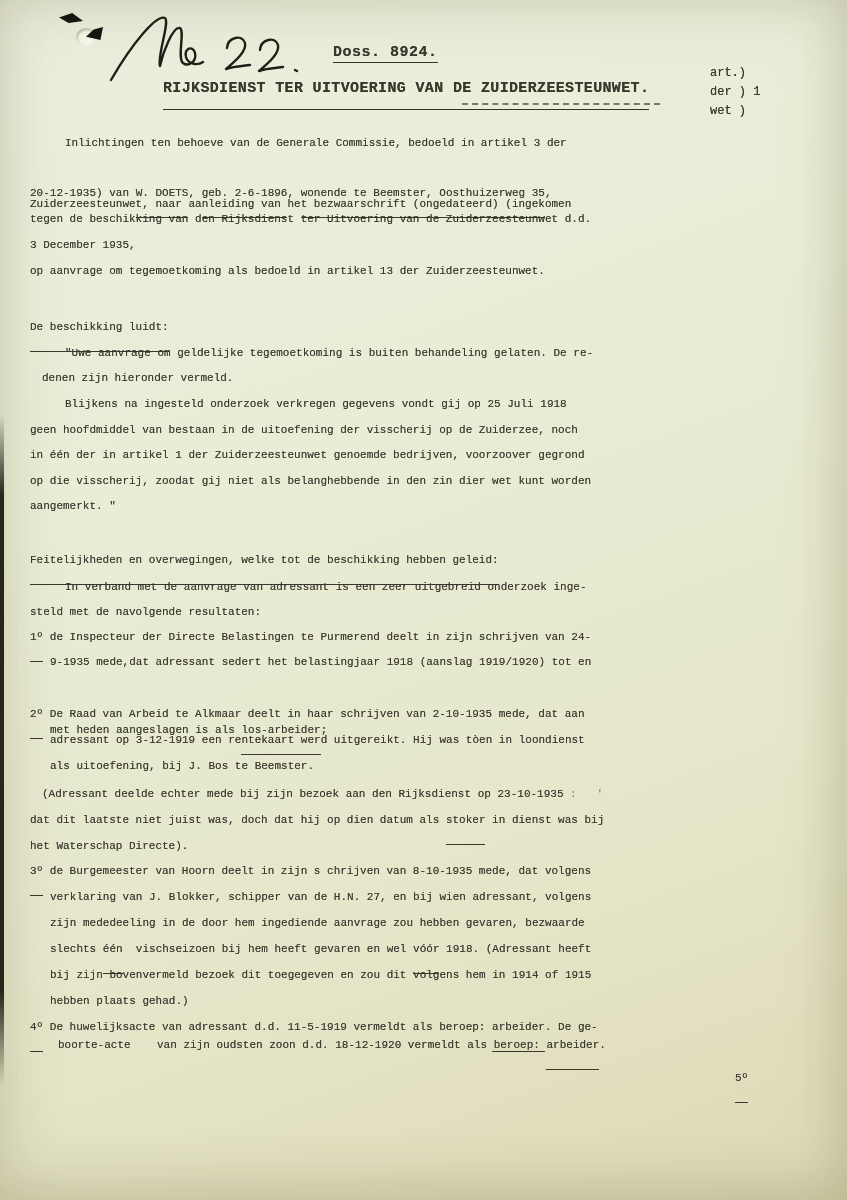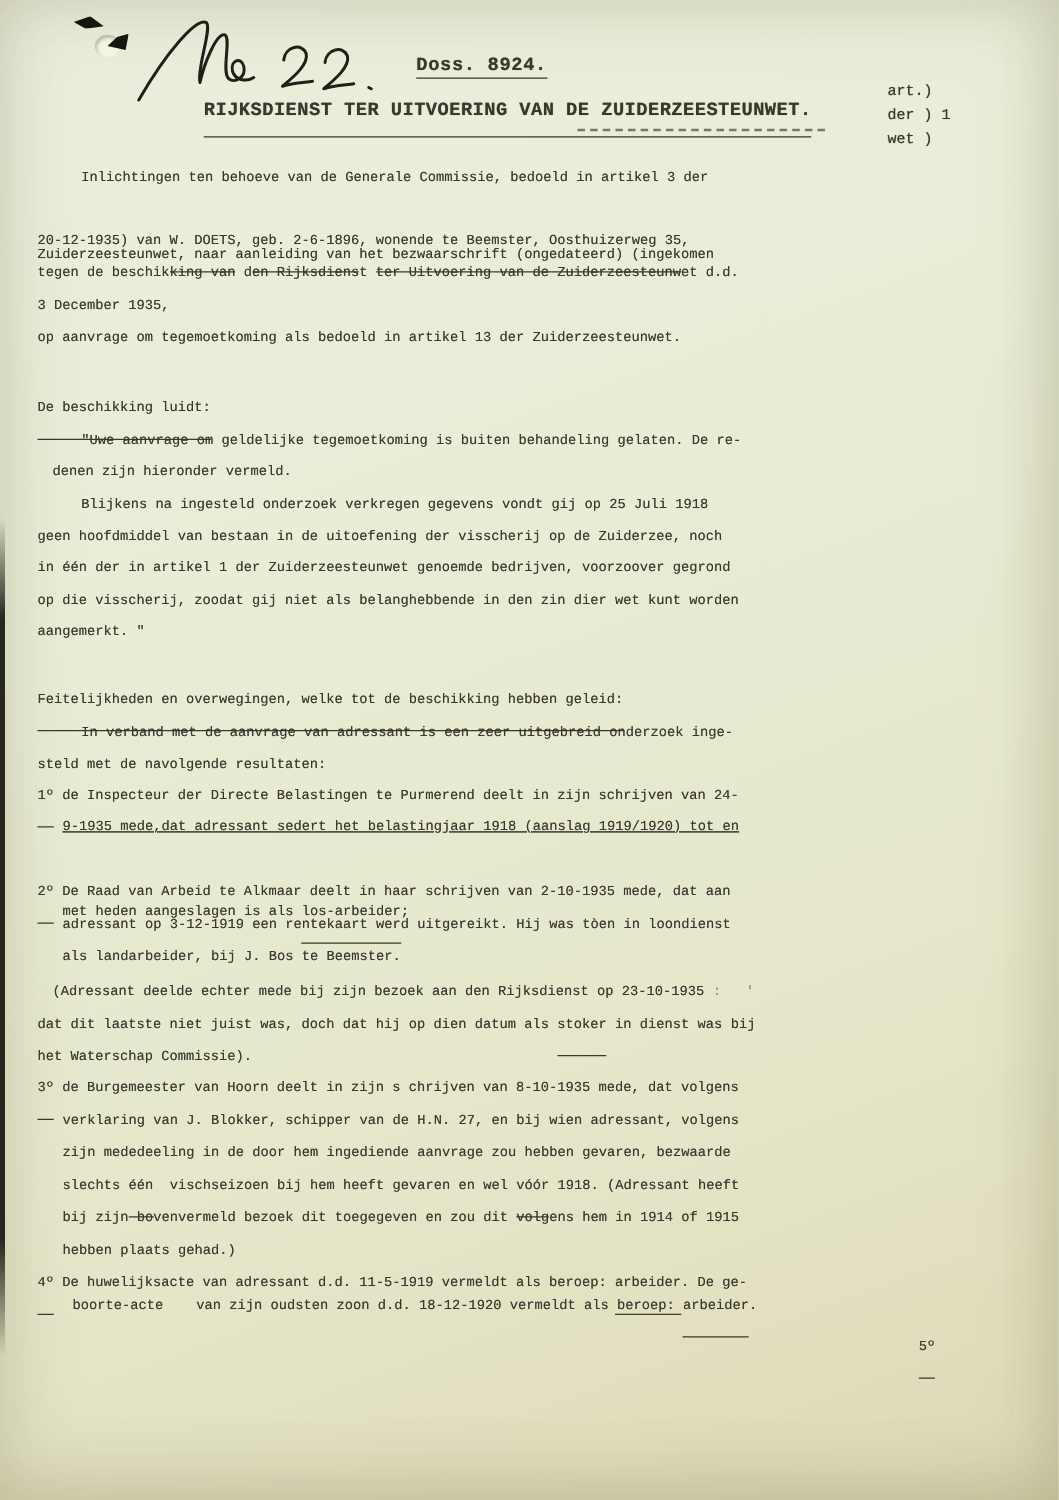--- a/index.html
+++ b/index.html
@@ -77,28 +77,28 @@
     <div class="line" style="left: 30px; top: 369px; margin-left: 12px;"><span>denen zijn hieronder vermeld.</span></div>
     <div class="line" style="left: 65px; top: 395px;"><span>Blijkens na ingesteld onderzoek verkregen gegevens vondt gij op 25 Juli 1918</span></div>
     <div class="line" style="left: 30px; top: 421px;"><span>geen hoofdmiddel van bestaan in de uitoefening der visscherij op de Zuiderzee, noch</span></div>
     <div class="line" style="left: 30px; top: 446px;"><span>in één der in artikel 1 der Zuiderzeesteunwet genoemde bedrijven, voorzoover gegrond</span></div>
     <div class="line" style="left: 30px; top: 472px;"><span>op die visscherij, zoodat gij niet als belanghebbende in den zin dier wet kunt worden</span></div>
     <div class="line" style="left: 30px; top: 497px;"><span>aangemerkt. "</span></div>
     <div class="line" style="left: 30px; top: 551px;"><span class="u">Feitelijkheden en overwegingen, welke tot de beschikking hebben geleid:</span></div>
     <div class="line" style="left: 65px; top: 578px;"><span>In verband met de aanvrage van adressant is een zeer uitgebreid onderzoek inge-</span></div>
     <div class="line" style="left: 30px; top: 603px;"><span>steld met de navolgende resultaten:</span></div>
     <div class="line" style="left: 30px; top: 628px;"><span class="u">1º</span><span> de Inspecteur der Directe Belastingen te Purmerend deelt in zijn schrijven van 24-</span></div>
-    <div class="line" style="left: 50px; top: 653px; text-decoration: underline;"><span>9-1935 mede,dat adressant sedert het belastingjaar 1918 (aanslag 1919/1920) tot en</span></div>
+    <div class="line" style="left: 50px; top: 653px;"><span>9-1935 mede,dat adressant sedert het belastingjaar 1918 (aanslag 1919/1920) tot en</span></div>
     <div class="line" style="left: 50px; top: 679px; margin-top: 42px;"><span>met heden aangeslagen is als </span><span class="u">los-arbeider</span><span>;</span></div>
     <div class="line" style="left: 30px; top: 705px;"><span class="u">2º</span><span> De Raad van Arbeid te Alkmaar deelt in haar schrijven van 2-10-1935 mede, dat aan</span></div>
     <div class="line" style="left: 50px; top: 731px;"><span>adressant op 3-12-1919 een rentekaart werd uitgereikt. Hij was tòen in loondienst</span></div>
-    <div class="line" style="left: 50px; top: 757px;"><span>als landarbeider, bij J. Bos te Beemster.</span></div>
+    <div class="line" style="left: 50px; top: 757px;"><span>als uitoefening, bij J. Bos te Beemster.</span></div>
     <div class="line" style="left: 42px; top: 785px;"><span>(Adressant deelde echter mede bij zijn bezoek aan den Rijksdienst op 23-10-1935</span><span class="faint"> :   '</span></div>
     <div class="line" style="left: 30px; top: 811px;"><span>dat dit laatste niet juist was, doch dat hij op dien datum als </span><span class="u">stoker</span><span> in dienst was bij</span></div>
-    <div class="line" style="left: 30px; top: 837px;"><span>het Waterschap Commissie).</span></div>
+    <div class="line" style="left: 30px; top: 837px;"><span>het Waterschap Directe).</span></div>
     <div class="line" style="left: 30px; top: 862px;"><span class="u">3º</span><span> de Burgemeester van Hoorn deelt in zijn s chrijven van 8-10-1935 mede, dat volgens</span></div>
     <div class="line" style="left: 50px; top: 888px;"><span>verklaring van J. Blokker, schipper van de H.N. 27, en bij wien adressant, volgens</span></div>
     <div class="line" style="left: 50px; top: 914px;"><span>zijn mededeeling in de door hem ingediende aanvrage zou hebben gevaren, bezwaarde</span></div>
     <div class="line" style="left: 50px; top: 940px;"><span>slechts </span><span class="u">één</span><span>  vischseizoen bij hem heeft gevaren en wel </span><span class="u">vóór</span><span> 1918. (Adressant heeft</span></div>
     <div class="line" style="left: 50px; top: 966px;"><span>bij zijn bovenvermeld bezoek dit toegegeven en zou dit volgens hem in 1914 of 1915</span></div>
     <div class="line" style="left: 50px; top: 992px;"><span>hebben plaats gehad.)</span></div>
     <div class="line" style="left: 30px; top: 1018px;"><span class="u">4º</span><span> De huwelijksacte van adressant d.d. 11-5-1919 vermeldt als beroep: </span><span class="u">arbeider</span><span>. De ge-</span></div>
     <div class="line" style="left: 58px; top: 1036px;"><span>boorte-acte    van zijn oudsten zoon d.d. 18-12-1920 vermeldt als beroep: </span><span class="u">arbeider</span><span>.</span></div>
     <div class="line" style="left: 735px; top: 1069px;"><span class="u">5º</span></div>
   </div>

